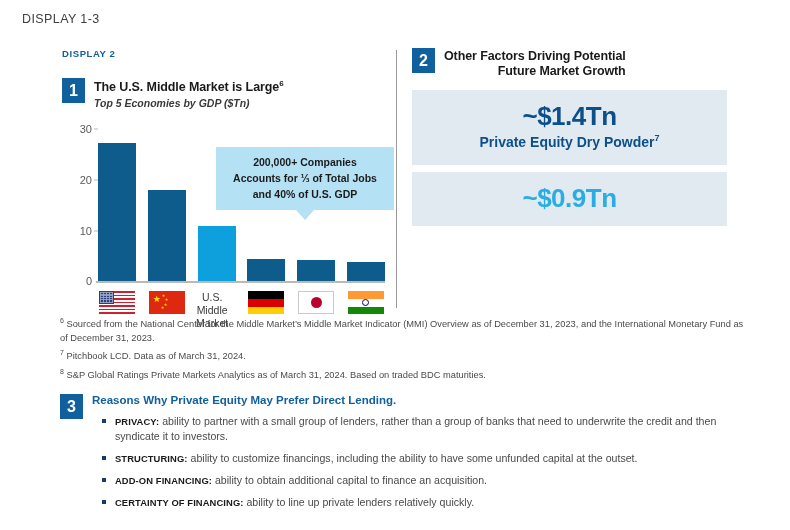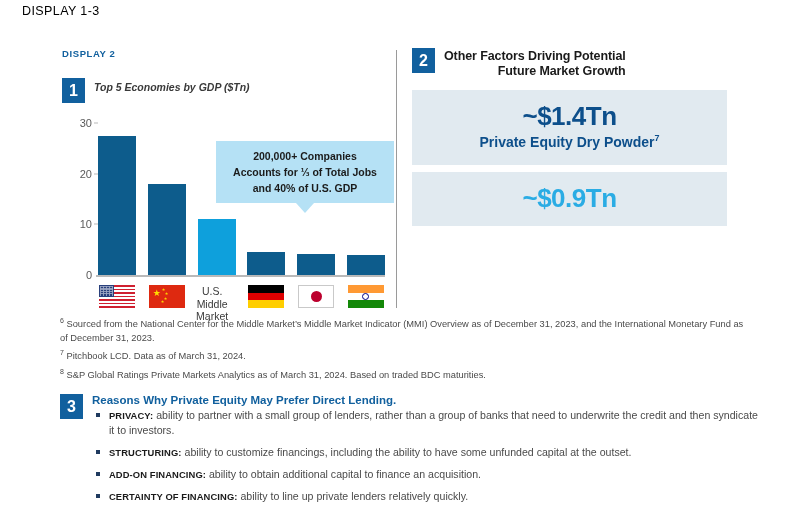--- a/index.html
+++ b/index.html
@@ -14,24 +14,24 @@
     position: relative;
     font-family: "Liberation Sans", sans-serif;
     color: #231f20;
     overflow: hidden;
   }
 
   
   .display-label {
     position: absolute;
     left: 22px;
-    top: 4px;
+    top: 12px;
     font-size: 12.5px;
     letter-spacing: 0.4px;
-    color: #000000;
+    color: #404040;
   }
 
   
   .panels {
     position: absolute;
     left: 0;
     top: 48px;
     width: 790px;
     height: 268px;
   }
@@ -304,21 +304,21 @@
     display: flex;
     align-items: flex-start;
     gap: 9px;
   }
   .s3-body { flex: 1 1 auto; padding-top: 0px; }
   .s3-title {
     font-size: 11.5px;
     font-weight: bold;
     color: #11609e;
   }
-  .bullets { list-style: none; margin: 2px; padding: 0; }
+  .bullets { list-style: none; margin: 8px; padding: 0; }
   .bullets li {
     position: relative;
     padding-left: 15px;
     margin-bottom: 7px;
     font-size: 10.6px;
     line-height: 1.42;
     color: #4a4a4a;
   }
   .bullets li::before {
     content: "";
@@ -343,20 +343,21 @@
 
 <div class="panels">
 
   <div class="divider"></div>
 
   <div class="panel-left">
     <div class="display-kicker">DISPLAY 2</div>
     <div class="panel-head">
       <div class="badge">1</div>
       <div class="panel-head-text">
+        <div class="panel-title"><span>The U.S. Middle Market is Large</span><sup>6</sup></div>
         <div class="panel-sub">Top 5 Economies by GDP ($Tn)</div>
       </div>
     </div>
 
     <div class="chart-wrap">
       <div class="axis-line"></div>
 
       <div class="plot" id="plot">
 
         <div class="bars" id="bars">

